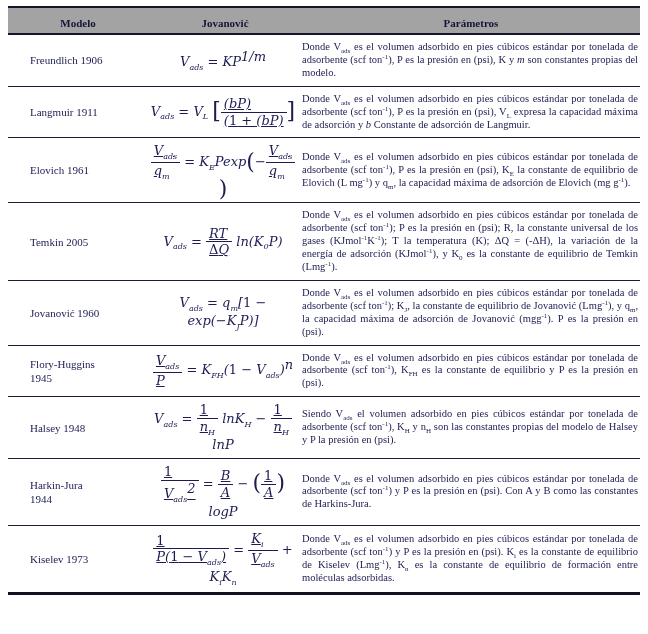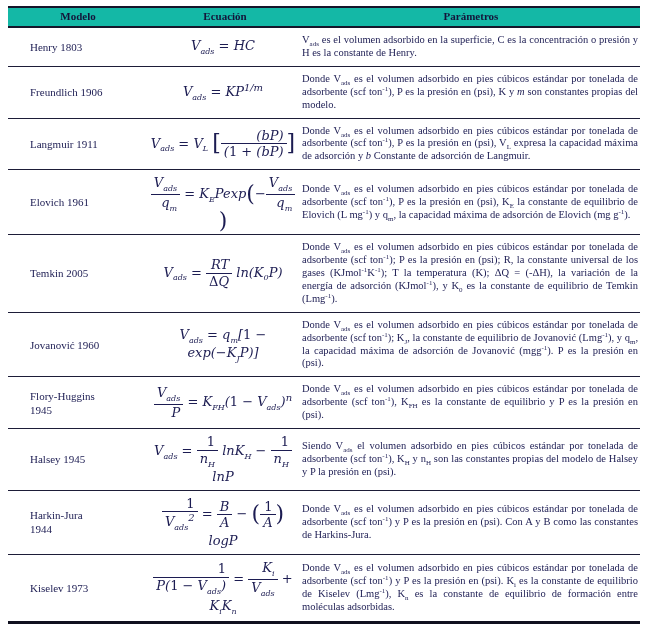--- a/index.html
+++ b/index.html
@@ -17,26 +17,26 @@
     width: 632px;
     border-collapse: collapse;
     table-layout: fixed;
     border-top: 2px solid #15152a;
   }
   col.c-model { width: 140px; }
   col.c-eq    { width: 154px; }
   col.c-par   { width: 338px; }
 
   thead th {
-    background: #14b8a6;
+    background: #a3a3a3;
     border-bottom: 2px solid #15152a;
     font-size: 11px;
     font-weight: bold;
     text-align: center;
-    padding: 2px 0 4px 0;
+    padding: 9px 0 4px 0;
     color: #14143a;
   }
 
   tbody td {
     border-bottom: 1px solid #1d1d38;
     vertical-align: middle;
     padding: 6px 0;
   }
   tbody tr:last-child td { border-bottom: 3px solid #10101f; }
 
@@ -48,22 +48,22 @@
   }
 
   td.eq {
     font-family: "DejaVu Serif", serif;
     font-style: italic;
     font-size: 13px;
     text-align: center;
     padding-right: 4px;
   }
   td.eq sub { font-size: 8px; }
-  td.eq sup { font-size: 10px; }
-  .frac { display: inline-block; vertical-align: middle; text-align: right; line-height: 1.05; }
+  td.eq sup { font-size: 13px; }
+  .frac { display: inline-block; vertical-align: middle; text-align: left; line-height: 1.05; text-decoration: underline; }
   .frac .top { display: block; border-bottom: 1px solid currentColor; padding: 0 3px 1px 3px; }
   .frac .bot { display: block; padding: 1px 3px 0 3px; }
   .br { font-style: normal; font-size: 22px; vertical-align: middle; line-height: 0; position: relative; top: -1px; }
   .up { font-style: normal; }
 
   td.params {
     font-size: 10.5px;
     line-height: 12.9px;
     text-align: justify;
     padding-right: 2px;
@@ -78,30 +78,25 @@
 <div class="page">
   <table class="models-table">
     <colgroup>
       <col class="c-model">
       <col class="c-eq">
       <col class="c-par">
     </colgroup>
     <thead>
       <tr>
         <th>Modelo</th>
-        <th>Ecuación</th>
+        <th>Jovanović</th>
         <th>Parámetros</th>
       </tr>
     </thead>
     <tbody id="rows">
-  <tr>
-    <td class="model">Henry 1803</td>
-    <td class="eq">V<sub>ads</sub> = HC</td>
-    <td class="params">V<sub>ads</sub> es el volumen adsorbido en la superficie, C es la concentración o presión y H es la constante de Henry.</td>
-  </tr>
 
   <tr>
     <td class="model">Freundlich 1906</td>
     <td class="eq">V<sub>ads</sub> = KP<sup>1/m</sup></td>
     <td class="params">Donde V<sub>ads</sub> es el volumen adsorbido en pies cúbicos estándar por tonelada de adsorbente (scf ton<sup>-1</sup>), P es la presión en (psi), K y <i>m</i> son constantes propias del modelo.</td>
   </tr>
 
   <tr>
     <td class="model">Langmuir 1911</td>
     <td class="eq">V<sub>ads</sub> = V<sub>L</sub> <span class="br">[</span><span class="frac"><span class="top">(bP)</span><span class="bot">(<span class="up">1</span> + (bP)</span></span><span class="br">]</span></td>
@@ -127,21 +122,21 @@
   </tr>
 
   <tr>
     <td class="model">Flory-Huggins
 1945</td>
     <td class="eq"><span class="frac"><span class="top">V<sub>ads</sub></span><span class="bot">P</span></span> = K<sub>FH</sub>(<span class="up">1</span> − V<sub>ads</sub>)<sup>n</sup></td>
     <td class="params">Donde V<sub>ads</sub> es el volumen adsorbido en pies cúbicos estándar por tonelada de adsorbente (scf ton<sup>-1</sup>), K<sub>FH</sub> es la constante de equilibrio y P es la presión en (psi).</td>
   </tr>
 
   <tr>
-    <td class="model">Halsey 1945</td>
+    <td class="model">Halsey 1948</td>
     <td class="eq">V<sub>ads</sub> = <span class="frac"><span class="top"><span class="up">1</span></span><span class="bot">n<sub>H</sub></span></span> lnK<sub>H</sub> − <span class="frac"><span class="top"><span class="up">1</span></span><span class="bot">n<sub>H</sub></span></span> lnP</td>
     <td class="params">Siendo V<sub>ads</sub> el volumen adsorbido en pies cúbicos estándar por tonelada de adsorbente (scf ton<sup>-1</sup>), K<sub>H</sub> y n<sub>H</sub> son las constantes propias del modelo de Halsey y P la presión en (psi).</td>
   </tr>
 
   <tr>
     <td class="model">Harkin-Jura
 1944</td>
     <td class="eq"><span class="frac"><span class="top"><span class="up">1</span></span><span class="bot">V<sub>ads</sub><sup>2</sup></span></span> = <span class="frac"><span class="top">B</span><span class="bot">A</span></span> − <span class="br">(</span><span class="frac"><span class="top"><span class="up">1</span></span><span class="bot">A</span></span><span class="br">)</span> logP</td>
     <td class="params">Donde V<sub>ads</sub> es el volumen adsorbido en pies cúbicos estándar por tonelada de adsorbente (scf ton<sup>-1</sup>) y P es la presión en (psi). Con A y B como las constantes de Harkins-Jura.</td>
   </tr>

